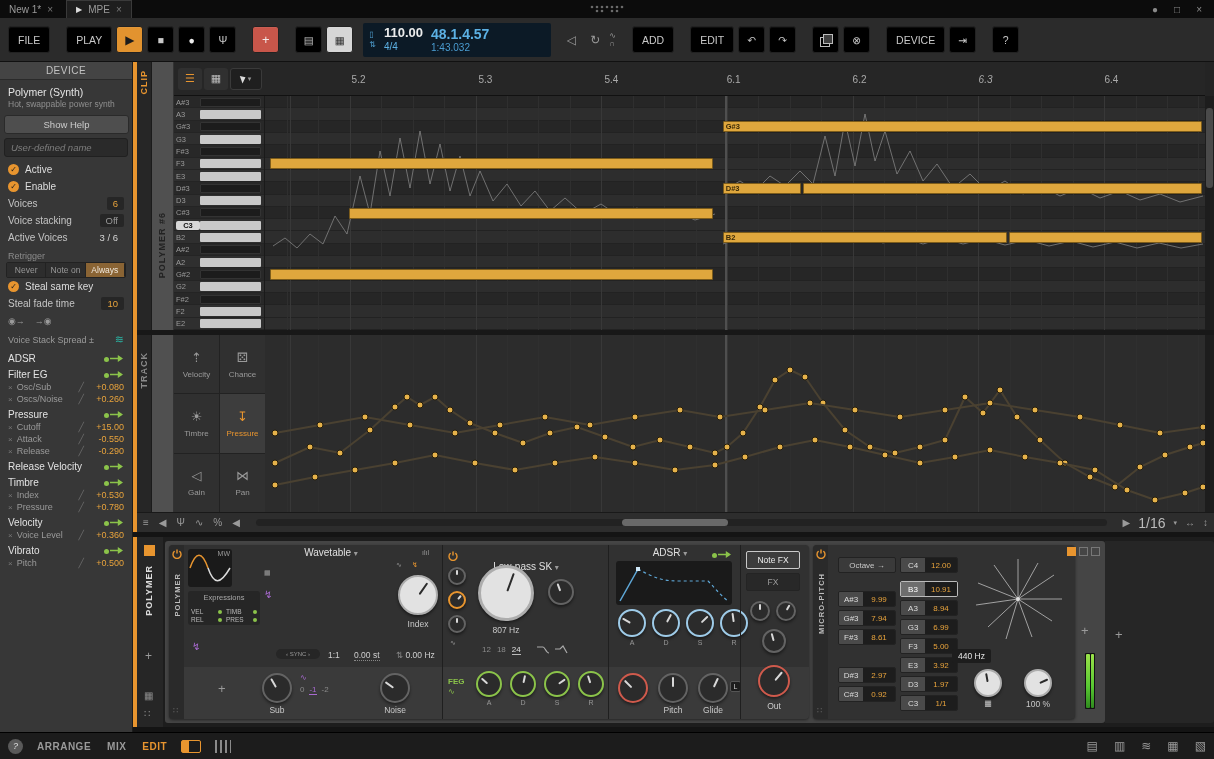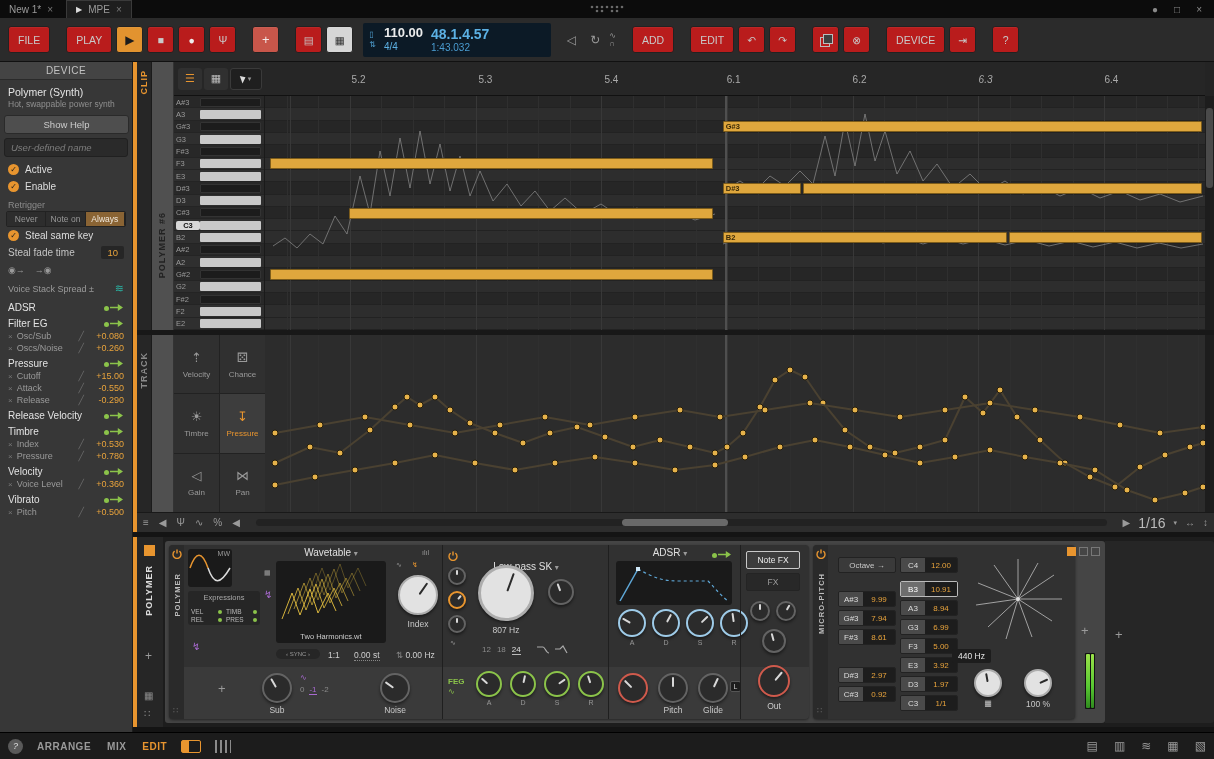--- a/index.html
+++ b/index.html
@@ -10,21 +10,21 @@
 
 #titlebar{position:absolute;left:0;top:0;width:1214px;height:18px;background:#0c0c0c;display:flex;align-items:center;color:#9a9a9a}
 .wtab{display:flex;align-items:center;gap:6px;padding:0 9px;height:100%;font-size:10px}
 .wtab.active{background:#1e1e1e;border:1px solid #3a3a3a;border-bottom:none;margin-left:4px}
 .tabclose{color:#777;font-size:10px;cursor:default}
 #logo{position:absolute;left:50%;transform:translateX(-50%);top:4px}
 #winctl{margin-left:auto;display:flex;gap:16px;padding-right:12px;color:#8a8a8a;font-size:10px;align-items:center}
 
 
 #transport{position:absolute;left:0;top:18px;width:1214px;height:44px;background:#2b2b2b;border-bottom:1px solid #111;display:flex;align-items:center;padding-left:8px;gap:4px}
-.tbtn{height:27px;min-width:27px;background:#b91c1c;border:1px solid #222;border-radius:3px;color:#c9c9c9;font-size:10.5px;display:flex;align-items:center;justify-content:center;padding:0 9px;box-shadow:inset 0 1px rgba(255,255,255,.05)}
+.tbtn{height:27px;min-width:27px;background:#000000;border:1px solid #222;border-radius:3px;color:#c9c9c9;font-size:10.5px;display:flex;align-items:center;justify-content:center;padding:0 9px;box-shadow:inset 0 1px rgba(255,255,255,.05)}
 .tbtn.icon{padding:0;width:27px}
 .tbtn.orange{background:#e2932f;color:#1c1c1c;font-size:12px}
 .tbtn.red{background:#c8564a;color:#f2e7e5;font-size:13px}
 .tbtn.light{background:#d6d6d6;color:#222}
 .gap{width:8px}
 #display{width:188px;height:34px;background:#0c1a26;border-radius:2px;display:flex;align-items:center;padding:2px 6px;gap:8px;margin:0 6px}
 #display .dcol{display:flex;flex-direction:column;line-height:1.15}
 .dicons{display:flex;flex-direction:column;color:#4f9fd0;font-size:8px;gap:1px}
 .tempo{color:#ececec;font-size:13px;font-weight:bold}
 .tsig{color:#5cb1e4;font-size:10px}
@@ -286,20 +286,37 @@
   <div>
 
       <div class="tog-row">
         <span class="chk">✓</span>
         <span>Active</span>
       </div>
 
       <div class="tog-row">
         <span class="chk">✓</span>
         <span>Enable</span>
+      </div>
+    </div>
+  <div>
+
+      <div class="kv">
+        <span class="kv-l">Voices</span>
+        <span class="kv-v num">6</span>
+      </div>
+
+      <div class="kv">
+        <span class="kv-l">Voice stacking</span>
+        <span class="kv-v badge">Off</span>
+      </div>
+
+      <div class="kv">
+        <span class="kv-l">Active Voices</span>
+        <span class="kv-v plain">3 / 6</span>
       </div>
     </div>
   <div class="insp-sec">Retrigger</div>
   <div class="seg">
 
   <span class="seg-opt">Never</span>
       <span class="seg-opt">Note on</span>
       <span class="seg-opt on">Always</span>
     </div>
   <div class="tog-row">
@@ -837,33 +854,20 @@
               <span class="exp-slot">REL</span>
               <span class="exp-slot">PRES</span>
             </div>
         </div>
         <span class="pur" style="position:absolute;left:8px;top:96px;font-size:10px">↯</span>
         <span class="mini" style="position:absolute;left:80px;top:24px">▦</span>
         <span class="pur" style="position:absolute;left:80px;top:44px;font-size:10px">↯</span>
         <div class="sec-title" style="left:92px;top:2px;width:110px">
           <span>Wavetable</span> <span class="car">▾</span>
         </div>
-        <div class="tile" style="left:92px;top:16px;width:110px;height:82px">
-          <svg viewBox="0 0 110 70" width="110" height="70">
-            <g fill="none" stroke="#e0bc3e" stroke-width="1">
-              <path d="M6 58 L16 32 L24 54 L34 28 L42 52 L52 32 L60 50" opacity=".95"></path>
-              <path d="M12 53 L22 27 L30 49 L40 23 L48 47 L58 27 L66 45" opacity=".8"></path>
-              <path d="M18 48 L28 22 L36 44 L46 18 L54 42 L64 22 L72 40" opacity=".65"></path>
-              <path d="M24 43 L34 17 L42 39 L52 13 L60 37 L70 17 L78 35" opacity=".5"></path>
-              <path d="M30 38 L40 12 L48 34 L58 8 L66 32 L76 12 L84 30" opacity=".4"></path>
-              <path d="M36 33 L46 7 L54 29 L64 3 L72 27 L82 7 L90 25" opacity=".3"></path>
-            </g>
-          </svg>
-          <span style="position:absolute;left:0;right:0;bottom:2px;text-align:center;font-size:7.5px;color:#ccc">Two Harmonics.wt</span>
-        </div>
         <span class="mini" style="position:absolute;left:238px;top:4px">ılıl</span>
         <span class="mini" style="position:absolute;left:212px;top:16px">∿</span>
         <span class="mini org" style="position:absolute;left:228px;top:16px">↯</span>
         <div class="knob white" style="left:214px;top:30px;width:40px;height:40px;--rot:35deg;position:absolute"></div>
         <span class="klabel" style="left:214px;top:74px;width:40px">Index</span>
         <div class="sync-pill" style="left:92px;top:104px;width:44px">‹ SYNC ›</div>
         <span class="rrow" style="left:144px;top:105px">1:1</span>
         <span class="rrow dotted" style="left:170px;top:105px">0.00 st</span>
         <span class="rrow" style="left:212px;top:105px">
           <span style="color:#888">⇅</span>

